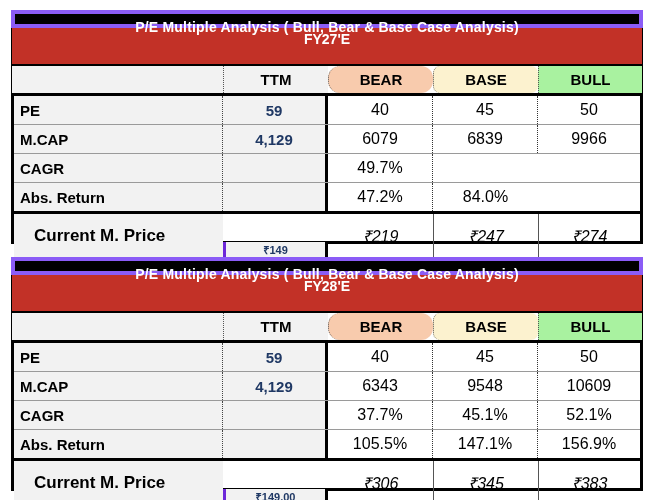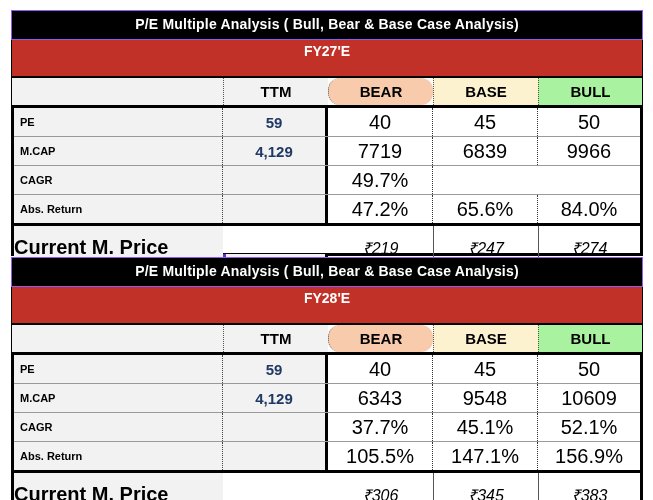--- a/index.html
+++ b/index.html
@@ -15,22 +15,22 @@
   body{font-family:"Liberation Sans", sans-serif; color:#000;}
   .page{position:relative;width:653px;height:500px;background:#fff;overflow:hidden;}
 
   .tbl{position:absolute;left:11px;width:632px;box-sizing:border-box;}
   .tbl-1{top:10px;}
   .tbl-2{top:257px;}
 
   .title-row{
     box-sizing:border-box;
     background:#000;color:#fff;font-weight:bold;font-size:14px;
-    text-align:center;height:30px;line-height:26px;
-    border:1px solid #8b5cf6;
+    text-align:center;height:18px;line-height:26px;
+    border:4px solid #8b5cf6;
     letter-spacing:.2px;
   }
   .period-row{
     box-sizing:border-box;
     background:var(--red);color:#fff;font-weight:bold;font-size:14px;
     text-align:center;height:38px;line-height:23px;
     border-left:1px solid #000;border-right:1px solid #000;border-bottom:2px solid #000;
   }
 
   .hdr{
@@ -40,58 +40,58 @@
     border-left:1px solid #000;border-right:1px solid #000;
   }
   .hdr .hcell{
     display:flex;align-items:center;justify-content:center;
     font-weight:bold;font-size:15px;
     border-left:1px dotted #555;box-sizing:border-box;
   }
   .hdr .corner{border-left:none;background:var(--cellgray);}
   .hdr .h-ttm{background:var(--cellgray);}
   .hdr .h-bear{background:var(--bear);border-radius:12px;}
-  .hdr .h-base{background:var(--base);}
+  .hdr .h-base{background:var(--base);border-radius:7px;}
   .hdr .h-bull{background:var(--bull);}
 
   .datablock{
     box-sizing:border-box;
     border:3px solid #000;
   }
   .drow{
     display:grid;grid-template-columns:209px 105px 105px 105px auto;
     height:28px;border-top:1px solid var(--rowline);
   }
   .drow:first-child{border-top:none;}
   .drow .cell{display:flex;align-items:center;justify-content:center;box-sizing:border-box;}
   .drow .lbl{
     justify-content:flex-start;padding-left:6px;
-    background:var(--cellgray);font-weight:bold;font-size:11px;
+    background:var(--cellgray);font-weight:bold;font-size:15px;
     border-right:1px dotted #444;
   }
   .drow .ttm{
     background:var(--cellgray);color:var(--navy);font-weight:bold;font-size:15px;
     border-right:3px solid #000;
   }
-  .drow .val{font-size:20px;}
+  .drow .val{font-size:16px;}
   .drow .v-bear{border-right:1px dotted #333;}
   .drow .v-base{border-right:1px dotted #333;}
 
   .priceblock{
     box-sizing:border-box;
     border:3px solid #000;border-top:none;
   }
   .prow{
     display:grid;grid-template-columns:209px 105px 105px 105px auto;
     height:27px;
   }
   .prow .cell{display:flex;align-items:center;justify-content:center;box-sizing:border-box;}
   .prow .lbl{
-    justify-content:flex-start;padding-left:0;
-    background:var(--cellgray);font-weight:bold;font-size:20px;
+    justify-content:flex-start;padding-left:20px;
+    background:var(--cellgray);font-weight:bold;font-size:17px;
   }
   .prow .ttm{
     background:var(--cellgray);color:var(--navy);font-weight:bold;font-size:11px;
     border-left:3px solid #6d28d9;border-right:3px solid #000;margin-top:28px;
   }
   .prow .val{font-size:16px;font-style:italic;}
   .prow .v-base{border-left:1px solid #555;}
   .prow .v-bull{border-left:1px solid #555;}
 </style>
 </head>
@@ -115,34 +115,33 @@
       <div class="drow">
         <div class="cell lbl">PE</div>
         <div class="cell ttm">59</div>
         <div class="cell val v-bear">40</div>
         <div class="cell val v-base">45</div>
         <div class="cell val v-bull">50</div>
       </div>
       <div class="drow">
         <div class="cell lbl">M.CAP</div>
         <div class="cell ttm">4,129</div>
-        <div class="cell val v-bear">7719</div>
+        <div class="cell val v-bear">6079</div>
         <div class="cell val v-base">6839</div>
         <div class="cell val v-bull">9966</div>
       </div>
       <div class="drow">
         <div class="cell lbl">CAGR</div>
         <div class="cell ttm"></div>
         <div class="cell val v-base">49.7%</div>
       </div>
       <div class="drow">
         <div class="cell lbl">Abs. Return</div>
         <div class="cell ttm"></div>
         <div class="cell val v-bear">47.2%</div>
-        <div class="cell val v-base">65.6%</div>
         <div class="cell val v-bull">84.0%</div>
       </div>
     </div>
 
     <div class="priceblock">
       <div class="prow">
         <div class="cell lbl">Current M. Price</div>
         <div class="cell ttm">₹149</div>
         <div class="cell val v-bear">₹219</div>
         <div class="cell val v-base">₹247</div>

